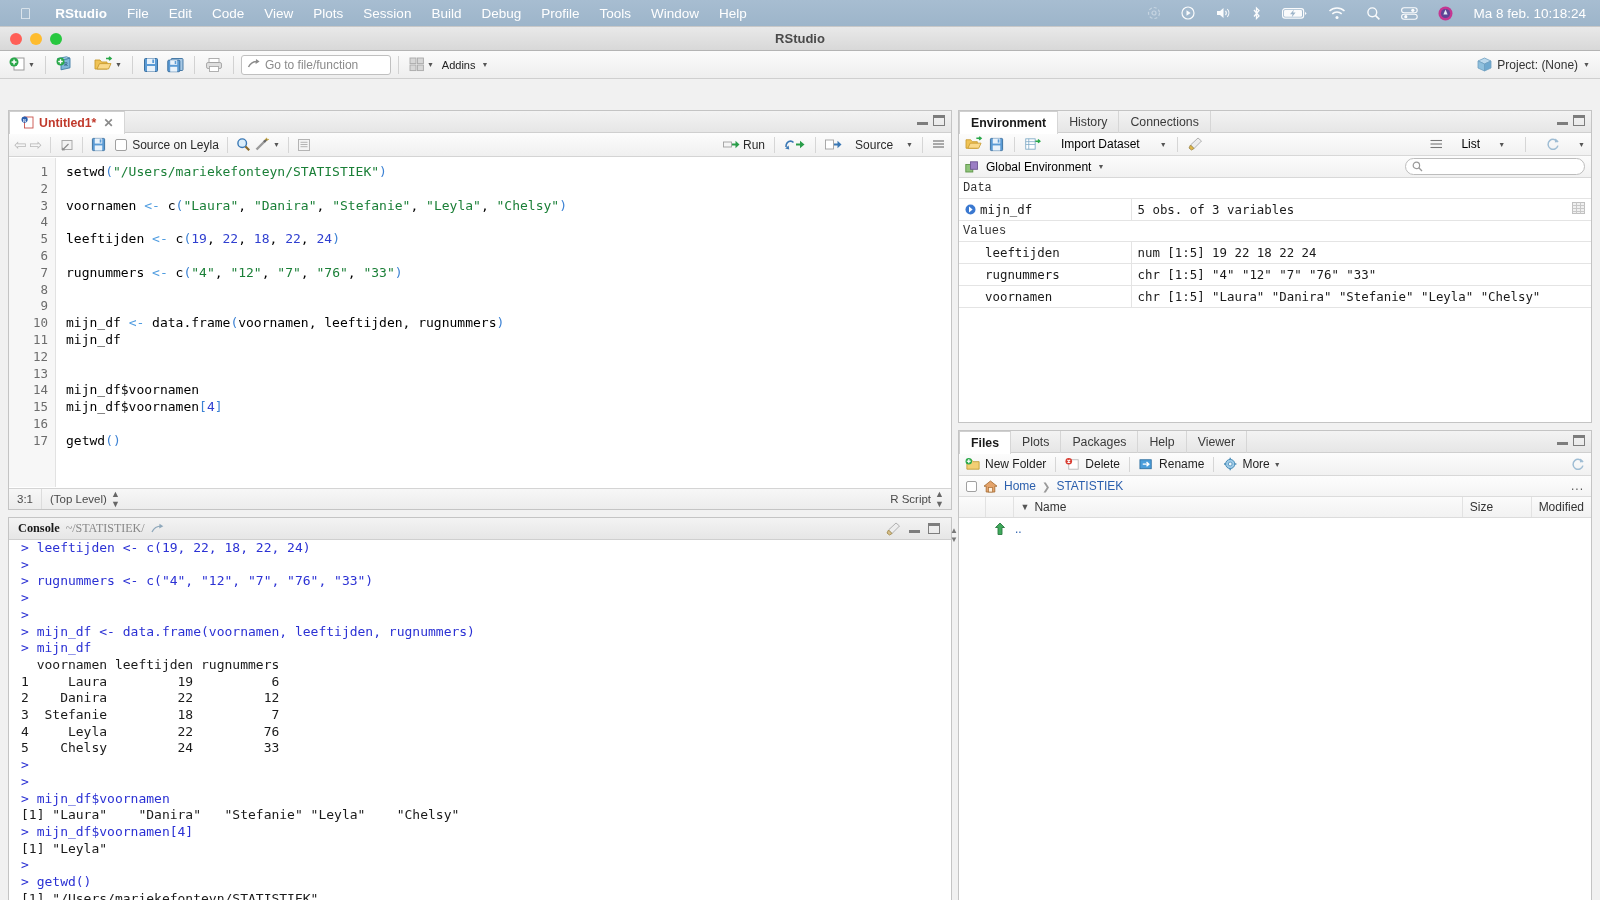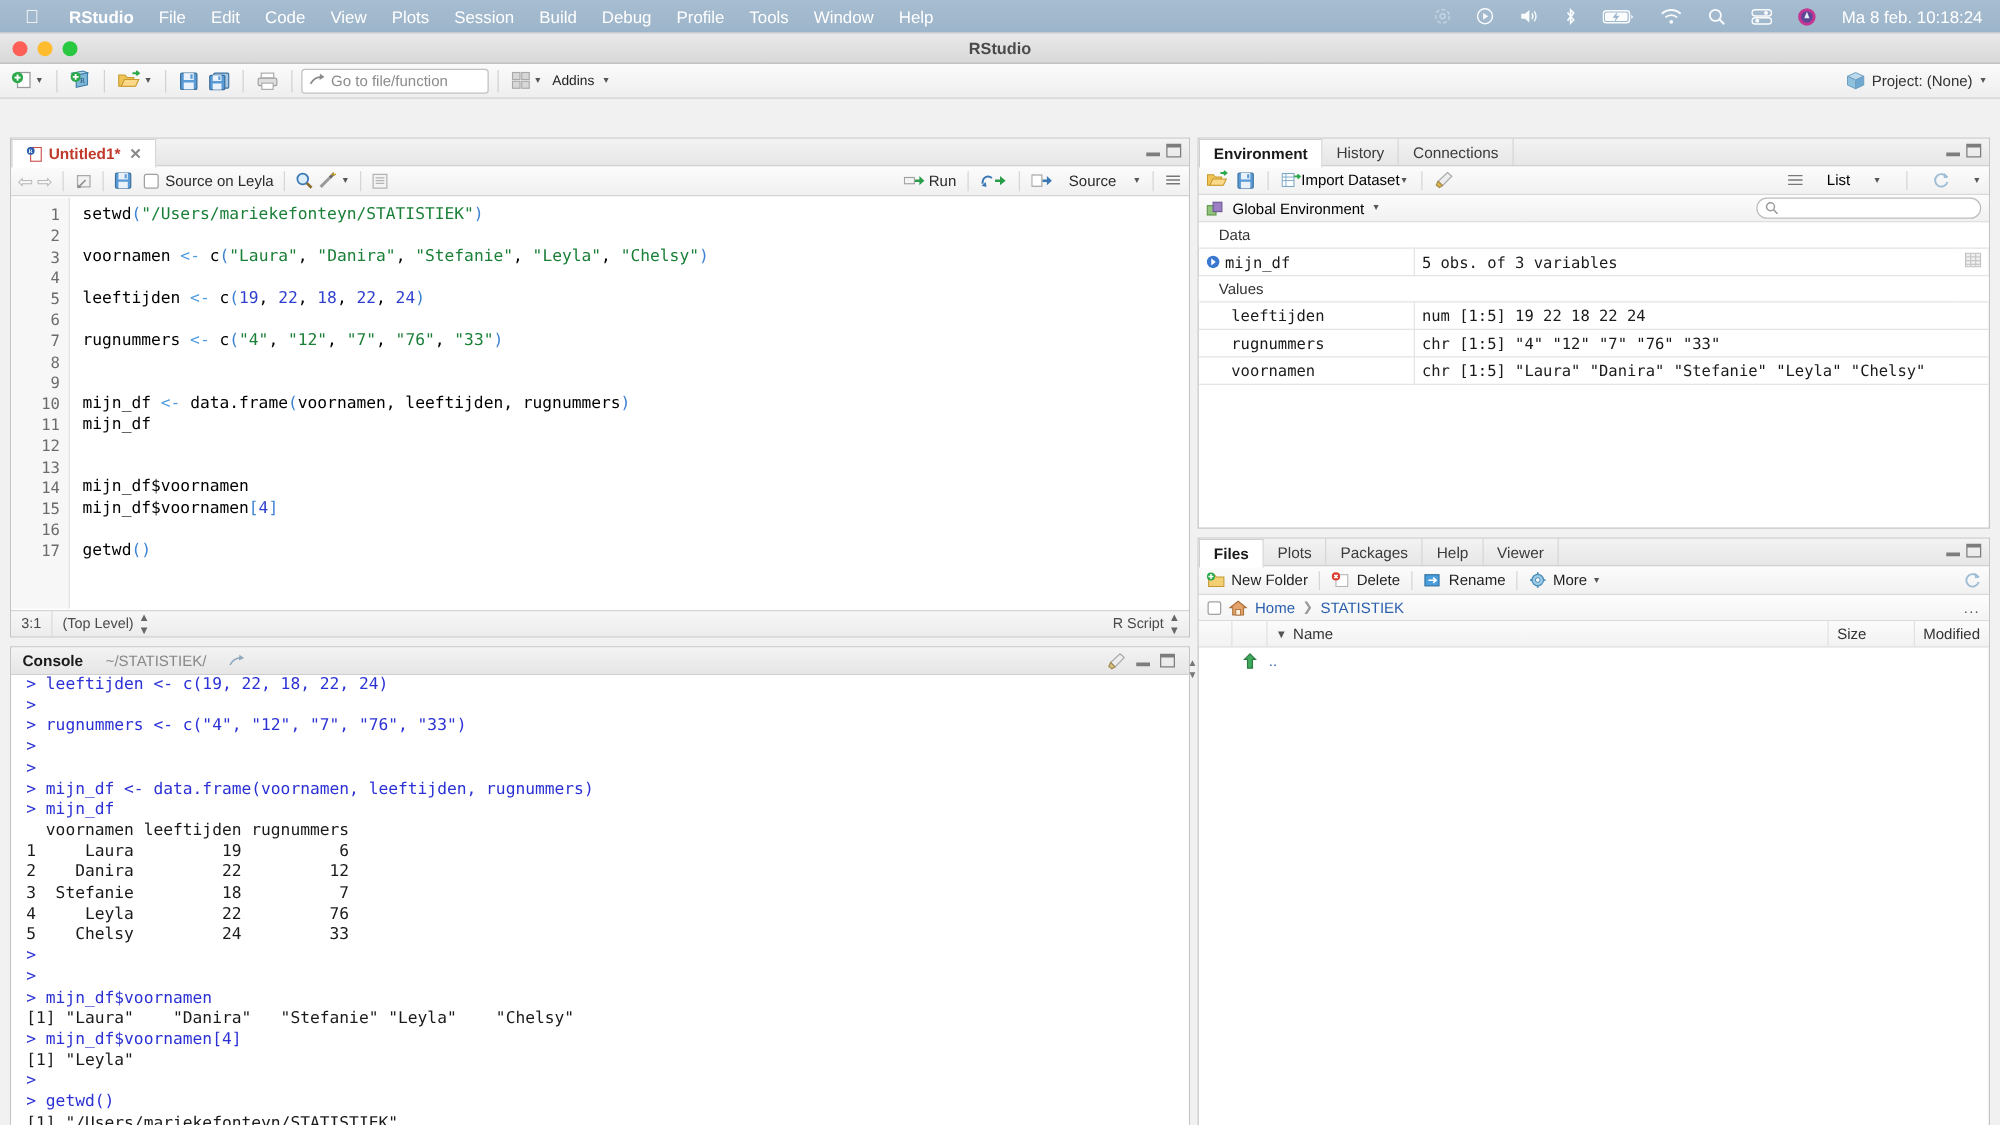--- a/index.html
+++ b/index.html
@@ -70,21 +70,21 @@
     color: #333; font-size: 12px; padding-right: 4px; }
   .addins { font-size: 11px; color: #222; margin-left: 3px; }
   .sv { display: block; }
 
   
   .panes { position: absolute; top: 53px; left: 0; right: 0; bottom: 0; }
   .pane { position: absolute; background: #fff; }
 
   .pane-head {
     height: 22px; background: linear-gradient(to bottom,#f3f3f3,#e6e6e6);
-    border-bottom: 1px solid #cfcfcf; display: flex; align-items: flex-start;
+    border-bottom: 1px solid #cfcfcf; display: flex; align-items: center;
     position: relative;
   }
   .tab {
     height: 22px; display: flex; align-items: center; padding: 0 11px;
     font-size: 12.3px; color: #3b3b3b; border-right: 1px solid #d6d6d6;
     gap: 5px;
   }
   .tab.active {
     background: #fff; font-weight: bold; color: #1a1a1a;
     border-top: 1px solid #cfcfcf; border-left: 1px solid #cfcfcf;
@@ -138,21 +138,21 @@
   .status-bar .div { width: 1px; height: 100%; background: #dcdcdc; }
   .status-bar .right { margin-left: auto; }
   .stepper { font-size: 9px; color: #666; margin-left: 4px; letter-spacing: -1px;}
 
   
   #console-pane { left: 8px; top: 437px; width: 944px; height: 432px;
     border: 1px solid #c4c4c4; }
   .console-head {
     height: 22px; background: linear-gradient(to bottom,#f3f3f3,#e6e6e6);
     border-bottom: 1px solid #cfcfcf; display: flex; align-items: center;
-    padding: 0 9px; gap: 18px; position: relative;
+    padding: 0 9px; gap: 6px; position: relative; font-family: Liberation Serif, serif;
   }
   .console-head .title { font-weight: bold; font-size: 12.3px; color: #1a1a1a; }
   .console-head .path { color: #878787; font-size: 12px; }
   .console-body {
     position: absolute; top: 22px; left: 0; right: 0; bottom: 0;
     background: #fff; overflow: hidden;
     font-family: "DejaVu Sans Mono", monospace; font-size: 13px;
     line-height: 16.7px; padding: 0 0 0 12px; white-space: pre;
   }
   .c-in  { color: #2b31d4; }
@@ -167,22 +167,22 @@
     padding: 0 6px; gap: 6px; font-size: 12px;
   }
   .search-box {
     margin-left: auto; width: 180px; height: 17px; background: #fff;
     border: 1px solid #bdbdbd; border-radius: 9px; display: flex;
     align-items: center; padding: 0 6px; gap: 4px;
   }
   .env-table { width: 100%; border-collapse: collapse;
     font-family: "DejaVu Sans Mono", monospace; font-size: 12.4px; }
   .env-table td { border-bottom: 1px solid #e4e4e4; padding: 3px 6px; color: #1a1a1a; }
-  .env-sect td { font-family: Liberation Sans, sans-serif; font-size: 12px;
-    background: #fff; color: #333; padding-left: 16px; }
+  .env-sect td { font-family: Liberation Mono, monospace; font-size: 12px;
+    background: #fff; color: #333; padding-left: 4px; }
   .env-table .namecol { width: 172px; border-right: 1px solid #e4e4e4; }
   .env-indent { padding-left: 26px !important; }
 
   
   #files-pane { left: 958px; top: 350px; width: 634px; height: 519px;
     border: 1px solid #c4c4c4; }
   .files-toolbar {
     height: 23px; background: linear-gradient(to bottom,#fcfcfc,#f1f1f1);
     border-bottom: 1px solid #d8d8d8; display: flex; align-items: center;
     padding: 0 6px; gap: 4px; font-size: 12px; color: #1f1f1f;
@@ -600,21 +600,21 @@
           </span>
           <span>
             <svg class="sv" width="15" height="15" viewBox="0 0 16 16">
               <rect x="1.5" y="1.5" width="13" height="13" rx="1" fill="#5b9bd5" stroke="#3a6f9e" stroke-width="1"></rect>
               <rect x="4" y="1.5" width="8" height="5.5" fill="#e9f2fa"></rect>
               <rect x="9.3" y="2.5" width="1.8" height="3.5" fill="#5b9bd5"></rect>
               <rect x="4" y="9" width="8" height="5.5" fill="#e9f2fa"></rect>
             </svg>
           </span>
           <span class="sep" style="width:1px;height:15px;background:#d6d6d6;margin:0 4px"></span>
-          <span style="display:flex;align-items:center;gap:0">
+          <span style="display:flex;align-items:center;gap:20px">
             <svg class="sv" width="16" height="14" viewBox="0 0 17 14">
               <rect x="0.8" y="1.5" width="10" height="11" fill="#fff" stroke="#7aa7c4" stroke-width="0.9"></rect>
               <line x1="0.8" y1="4.5" x2="10.8" y2="4.5" stroke="#7aa7c4" stroke-width="0.8"></line>
               <line x1="0.8" y1="7.5" x2="10.8" y2="7.5" stroke="#7aa7c4" stroke-width="0.8"></line>
               <line x1="4" y1="1.5" x2="4" y2="12.5" stroke="#7aa7c4" stroke-width="0.8"></line>
               <path d="M11 4 L15.5 4 M13.8 2.3 L15.8 4 L13.8 5.7" stroke="#2aa84a" stroke-width="1.5" fill="none"></path>
             </svg>
             <span>Import Dataset</span>
             <span class="caret">▼</span>
           </span>

